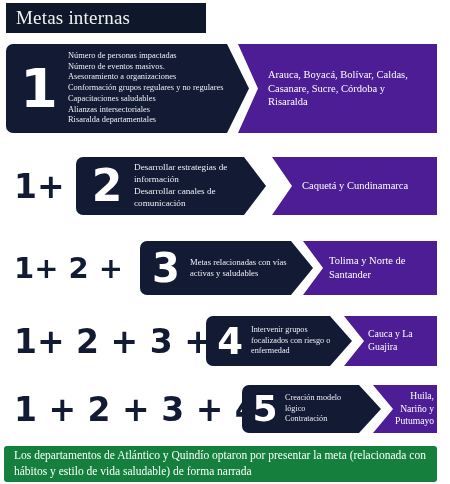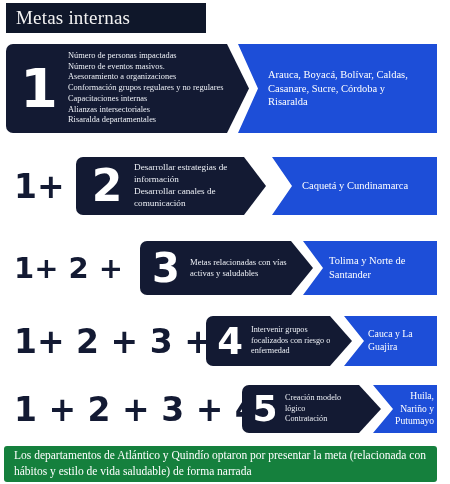--- a/index.html
+++ b/index.html
@@ -62,21 +62,21 @@
   .items{
     color:#eceff5;
     font-family:"Liberation Serif", serif;
     line-height:1.28;
   }
   .items div{white-space:nowrap;}
 
   
   .blue-panel{
     position:absolute;
-    background:#1d4ed8;
+    background:#4c1d95;
     display:flex;align-items:center;
     -webkit-clip-path:polygon(0 0, 100% 0, 100% 100%, 0 100%, 20px 50%);
     clip-path:polygon(0 0, 100% 0, 100% 100%, 0 100%, 20px 50%);
     box-sizing:border-box;
   }
   .blue-panel .deps{
     color:#ffffff;
     font-family:"Liberation Serif", serif;
     line-height:1.3;
   }
@@ -102,21 +102,21 @@
   </div>
 
   <div class="row">
     <div class="dark-panel chev" style="left:6px;top:44px;width:243px;height:89px;">
       <div class="big-num" style="width:54px;font-size:54px;margin-left:6px;">1</div>
       <div class="items" style="font-size:8.4px;margin-left:2px;">
         <div>Número de personas impactadas</div>
         <div>Número de eventos masivos.</div>
         <div>Asesoramiento a organizaciones</div>
         <div>Conformación grupos regulares y no regulares</div>
-        <div>Capacitaciones internas</div>
+        <div>Capacitaciones saludables</div>
         <div>Alianzas intersectoriales</div>
         <div>Risaralda departamentales</div>
       </div>
     </div>
     <div class="blue-panel" style="left:238px;top:44px;width:199px;height:89px;">
       <div class="deps" style="font-size:10.5px;padding-left:30px;padding-right:12px;">Arauca, Boyacá, Bolívar, Caldas, Casanare, Sucre, Córdoba y Risaralda</div>
     </div>
   </div>
 
   <div class="row">

